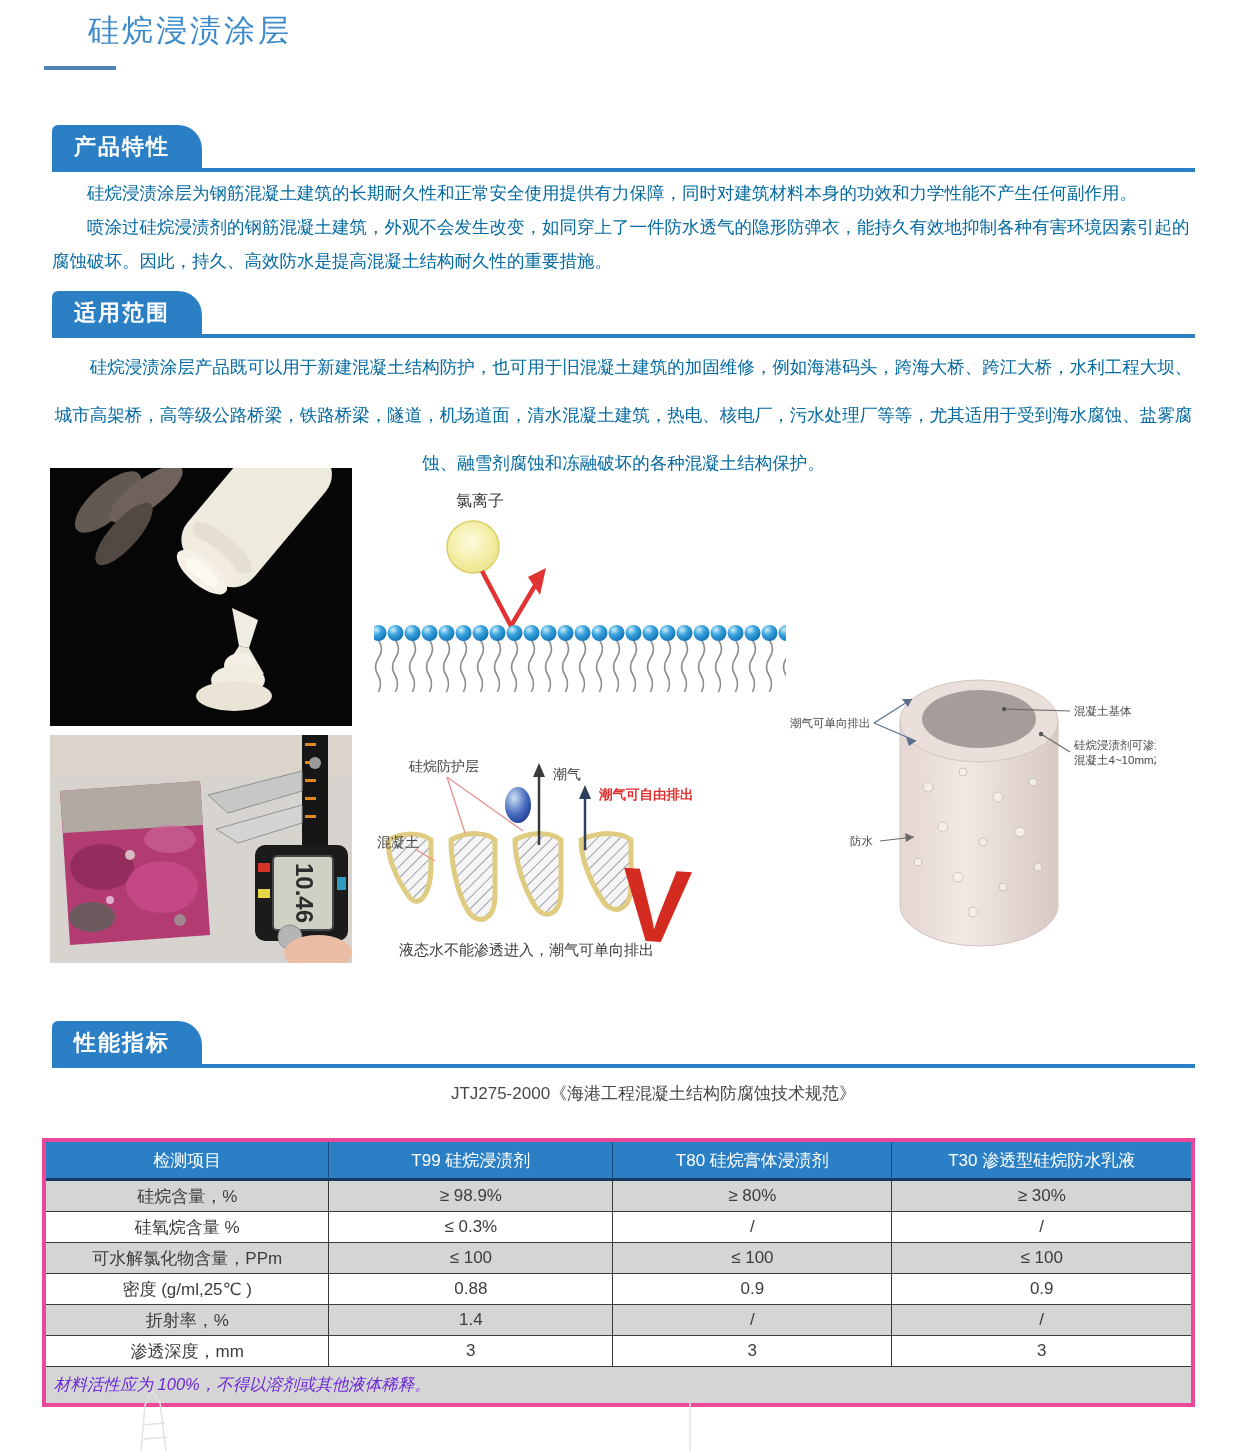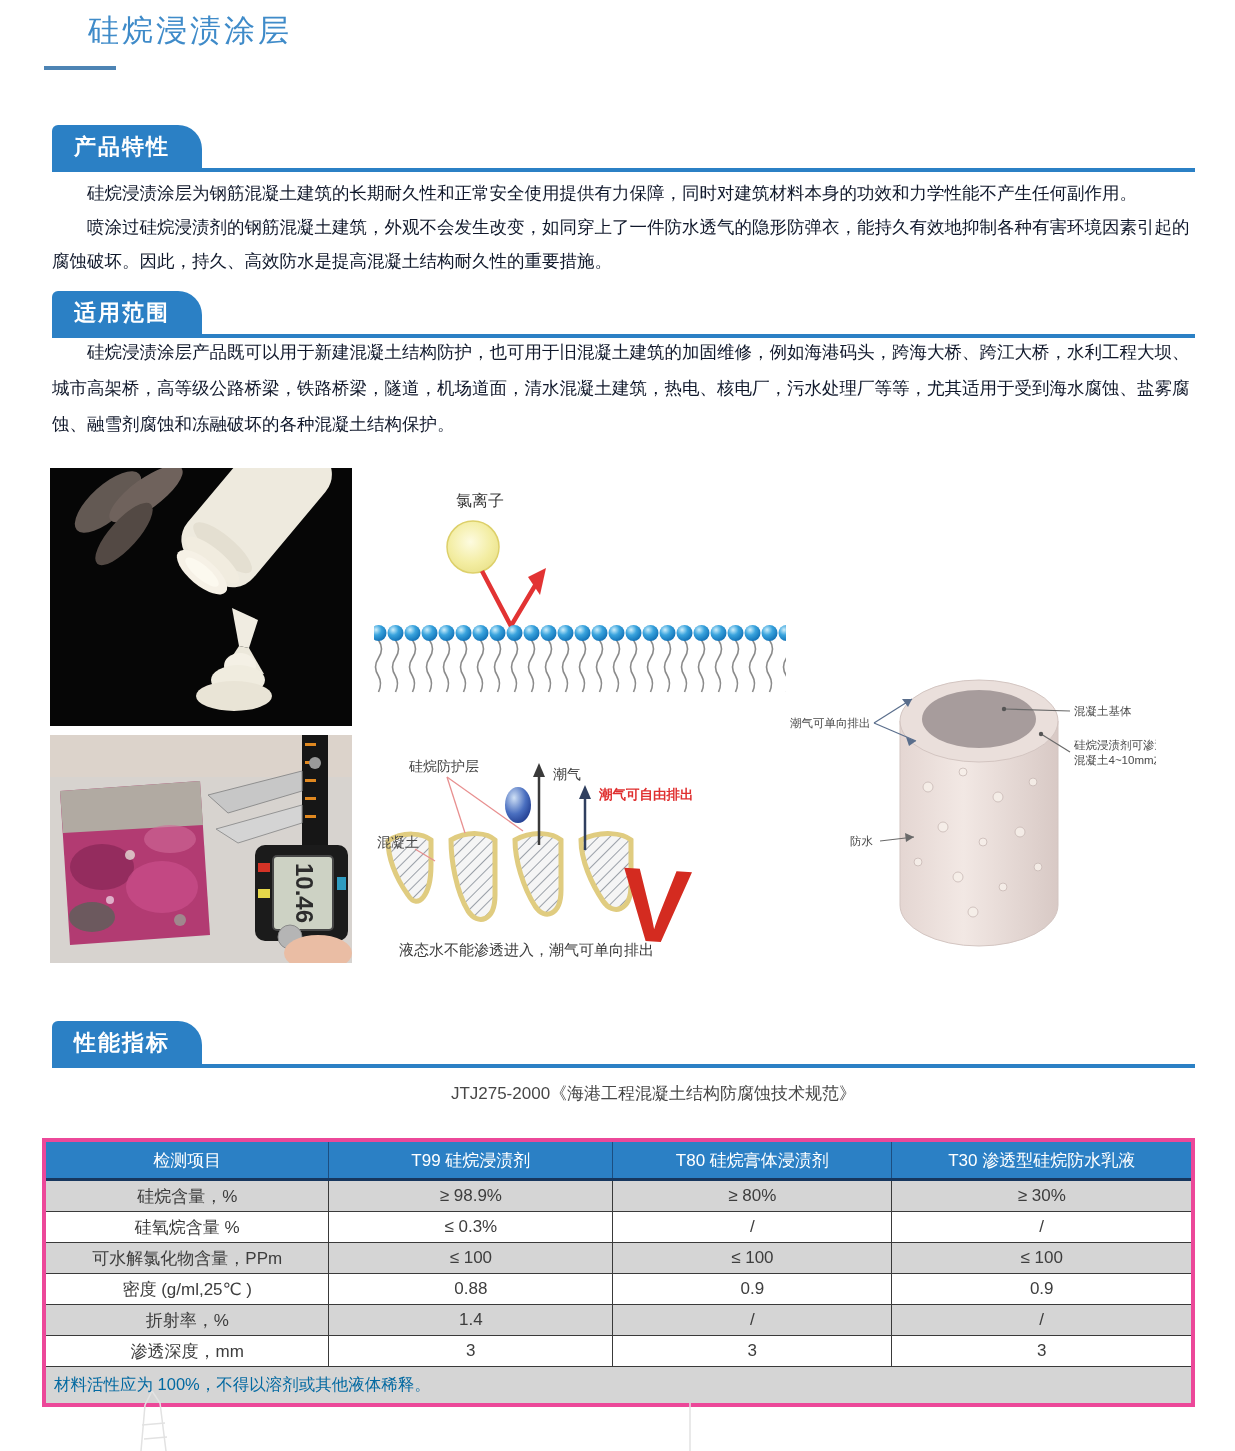--- a/index.html
+++ b/index.html
@@ -12,24 +12,24 @@
     color:#3f8bc9;letter-spacing:3px;margin-left:48px;
   }
   .title-rule{position:absolute;left:44px;top:66px;width:72px;height:4px;background:#4d84b4;}
 
   .section-head{position:absolute;left:52px;width:1143px;height:42px;border-bottom:4px solid #2b80c5;}
   .section-tab{
     position:absolute;left:0;bottom:0;background:#2b80c5;color:#fff;
     font-size:22px;font-weight:bold;letter-spacing:2px;
     padding:7px 32px 6px 22px;border-radius:6px 24px 0 0;
   }
-  .para-block{position:absolute;left:52px;width:1143px;font-size:17.5px;color:#0f172a;}
+  .para-block{position:absolute;left:52px;width:1143px;font-size:17.5px;color:#0369a1;}
   .para-block p{margin:0;text-indent:2em;}
   #features-paragraphs{top:176px;line-height:34px;}
-  #scope-paragraphs{top:334px;line-height:36px;}
+  #scope-paragraphs{top:343px;line-height:48px;text-align:center;}
 
   .figures{position:absolute;left:50px;top:462px;width:1110px;height:510px;}
   .fig{position:absolute;}
   #fig-bottle{left:0;top:6px;}
   #fig-chloride{left:320px;top:12px;}
   #fig-cylinder{left:738px;top:175px;}
   #fig-caliper{left:0;top:273px;}
   #fig-moisture{left:323px;top:283px;}
 
   .table-caption{position:absolute;left:0;top:1082px;width:1235px;text-align:center;
@@ -38,21 +38,21 @@
     position:absolute;left:42px;top:1138px;width:1153px;border-collapse:collapse;
     font-size:17px;color:#3d3d3d;border:4px solid #ec4899;table-layout:fixed;
   }
   table.spec th{
     background:#2b80c5;color:#ffffff;font-weight:normal;height:34px;
     border:1px solid #1c4e80;border-bottom:3px solid #17375e;font-size:17px;
   }
   table.spec td{border:1px solid #3a3a3a;height:28px;text-align:center;}
   table.spec tbody tr:nth-child(odd) td{background:#d5d5d5;}
   table.spec td.foot{
-    background:#d5d5d5;text-align:left;padding:4px 8px;font-size:16.5px;color:#0369a1;
+    background:#d5d5d5;text-align:left;padding:4px 8px;font-size:16.5px;color:#6d28d9;font-style:italic;
   }
   .bottom-sketch{position:absolute;left:0;top:1385px;}
   svg text{font-family:"Liberation Sans","DejaVu Sans",sans-serif;}
 </style>
 </head>
 <body>
 
 <div class="page-title">硅烷浸渍涂层</div>
 <div class="title-rule"></div>
 

